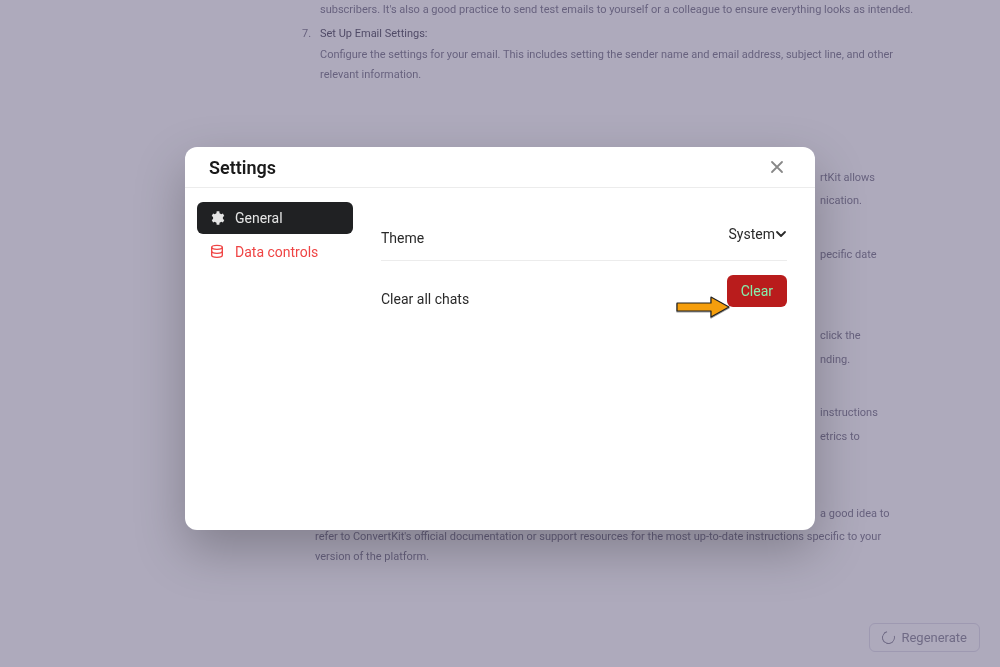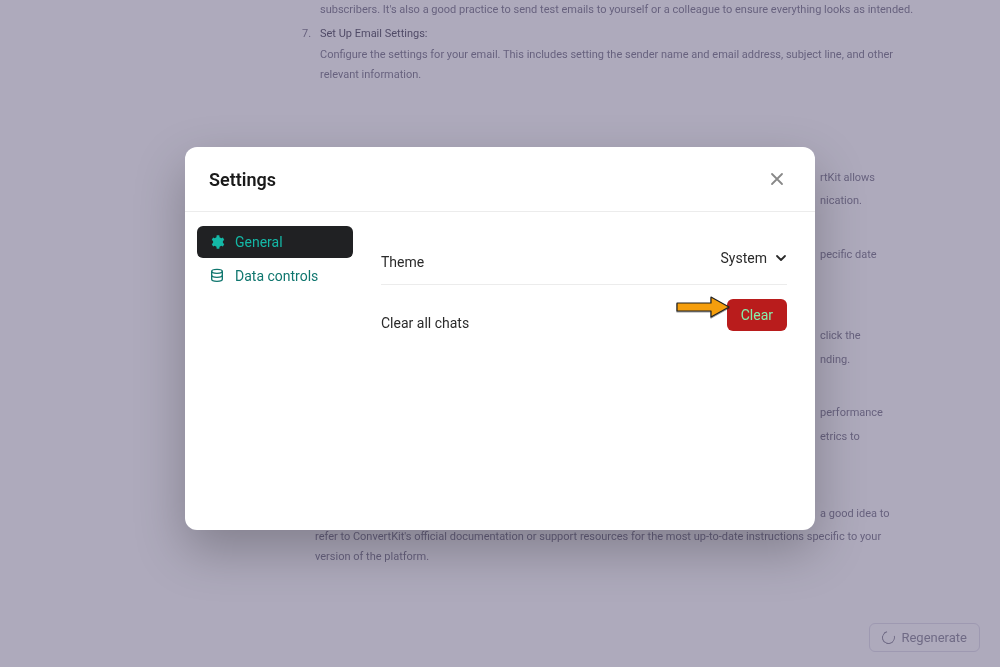--- a/index.html
+++ b/index.html
@@ -84,21 +84,21 @@
       background: #ffffff;
       border-radius: 12px;
       box-shadow: 0 20px 50px rgba(0,0,0,0.25);
       display: flex;
       flex-direction: column;
     }
     .modal-header {
       display: flex;
       align-items: center;
       justify-content: space-between;
-      padding: 18px 24px;
+      padding: 6px 24px;
       border-bottom: 1px solid #ececec;
     }
     .modal-title {
       font-size: 18px;
       font-weight: 600;
       color: #1a1a1a;
     }
     .close-btn {
       background: none;
       border: none;
@@ -126,25 +126,25 @@
       gap: 2px;
     }
     .sidebar-item {
       display: flex;
       align-items: center;
       gap: 10px;
       padding: 8px 12px;
       border-radius: 6px;
       font-size: 14px;
       cursor: pointer;
-      color: #0f766e;
+      color: #ef4444;
     }
     .sidebar-item.active {
       background: #202123;
-      color: #14b8a6;
+      color: #e5e5e5;
     }
     .sidebar-icon {
       width: 16px;
       height: 16px;
       flex-shrink: 0;
     }
     .content-pane {
       flex: 1;
       padding: 20px 28px 20px 16px;
     }
@@ -156,21 +156,20 @@
       border-bottom: 1px solid #ececec;
       font-size: 14px;
       color: #2a2a2a;
     }
     .setting-row:last-child {
       border-bottom: none;
     }
     .theme-select {
       display: flex;
       align-items: center;
-      gap: 8px;
       cursor: pointer;
       color: #2a2a2a;
       padding: 4px 0;
     }
     .chevron-down {
       width: 12px;
       height: 12px;
     }
     .clear-btn {
       background: #b91c1c;
@@ -202,21 +201,21 @@
       <div class="bg-heading">Set Up Email Settings:</div>
       <div class="bg-para">Configure the settings for your email. This includes setting the sender name and email address, subject line, and other relevant information.</div>
     </div>
   </div>
 
   <div style="position:absolute;left:820px;top:168px;">rtKit allows</div>
   <div style="position:absolute;left:820px;top:191px;">nication.</div>
   <div style="position:absolute;left:820px;top:245px;">pecific date</div>
   <div style="position:absolute;left:820px;top:326px;">click the</div>
   <div style="position:absolute;left:820px;top:350px;">nding.</div>
-  <div style="position:absolute;left:820px;top:403px;">performance</div>
+  <div style="position:absolute;left:820px;top:403px;">instructions</div>
   <div style="position:absolute;left:820px;top:427px;">etrics to</div>
   <div style="position:absolute;left:820px;top:504px;">a good idea to</div>
   <div style="position:absolute;left:315px;top:527px;width:600px;">refer to ConvertKit's official documentation or support resources for the most up-to-date instructions specific to your version of the platform.</div>
 </div>
 
 <div class="regenerate">
   <span class="regenerate-icon"></span>
   <span>Regenerate</span>
 </div>
 

